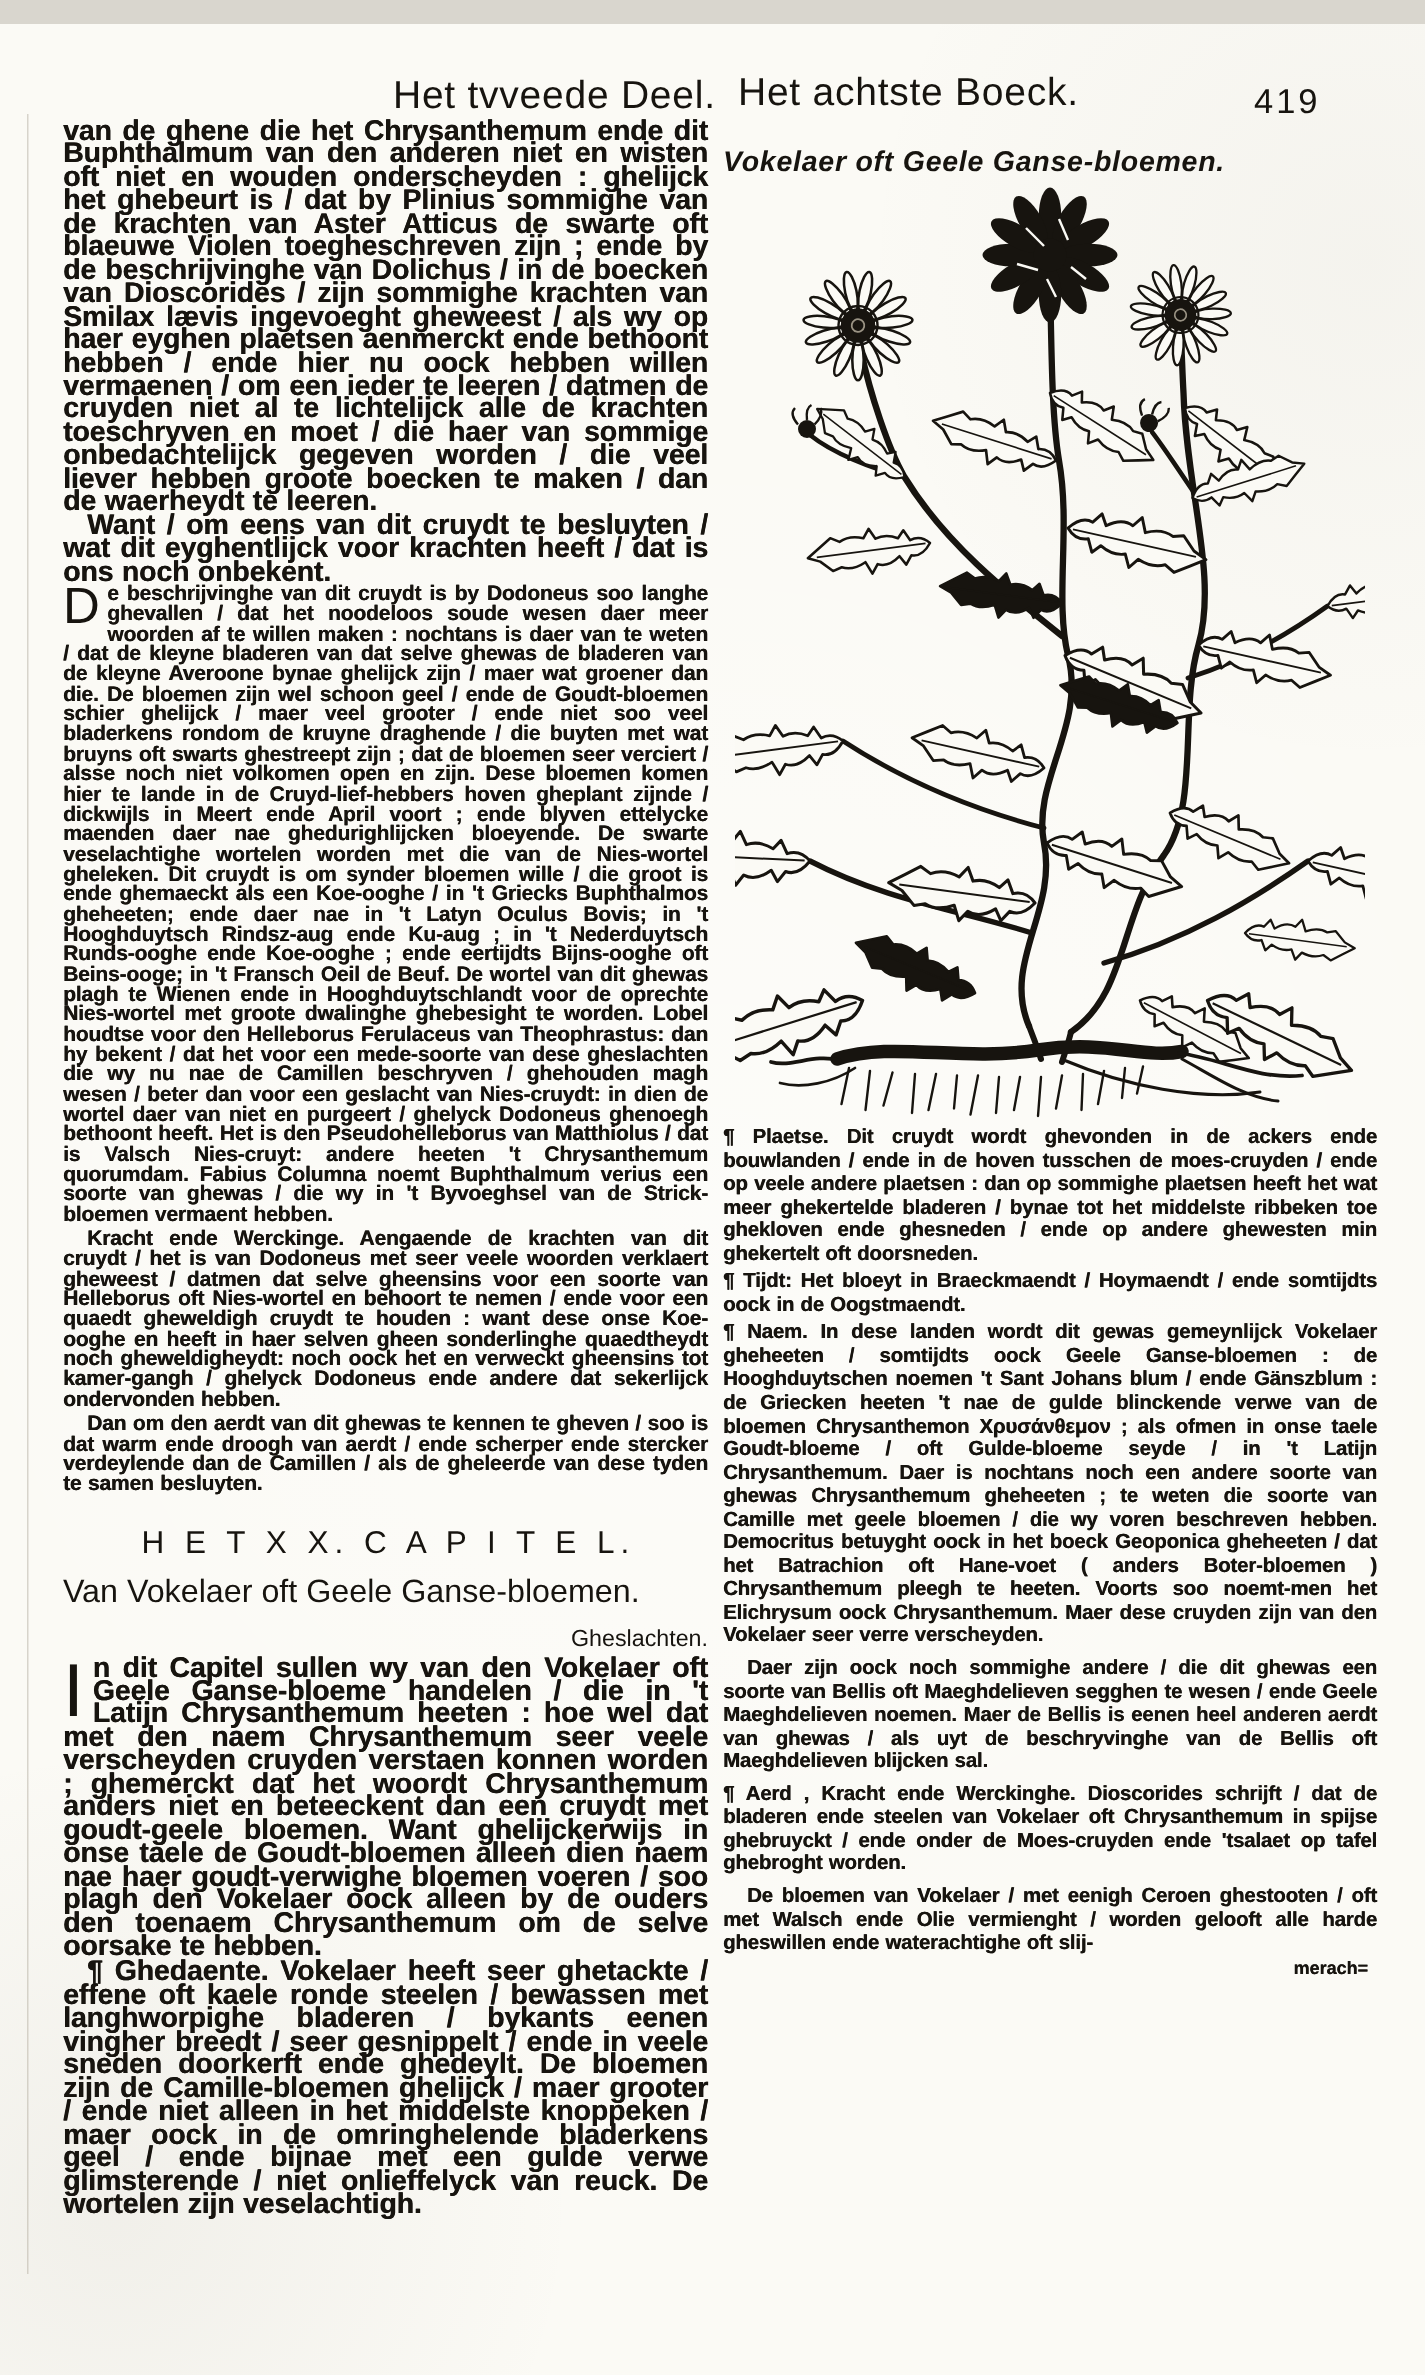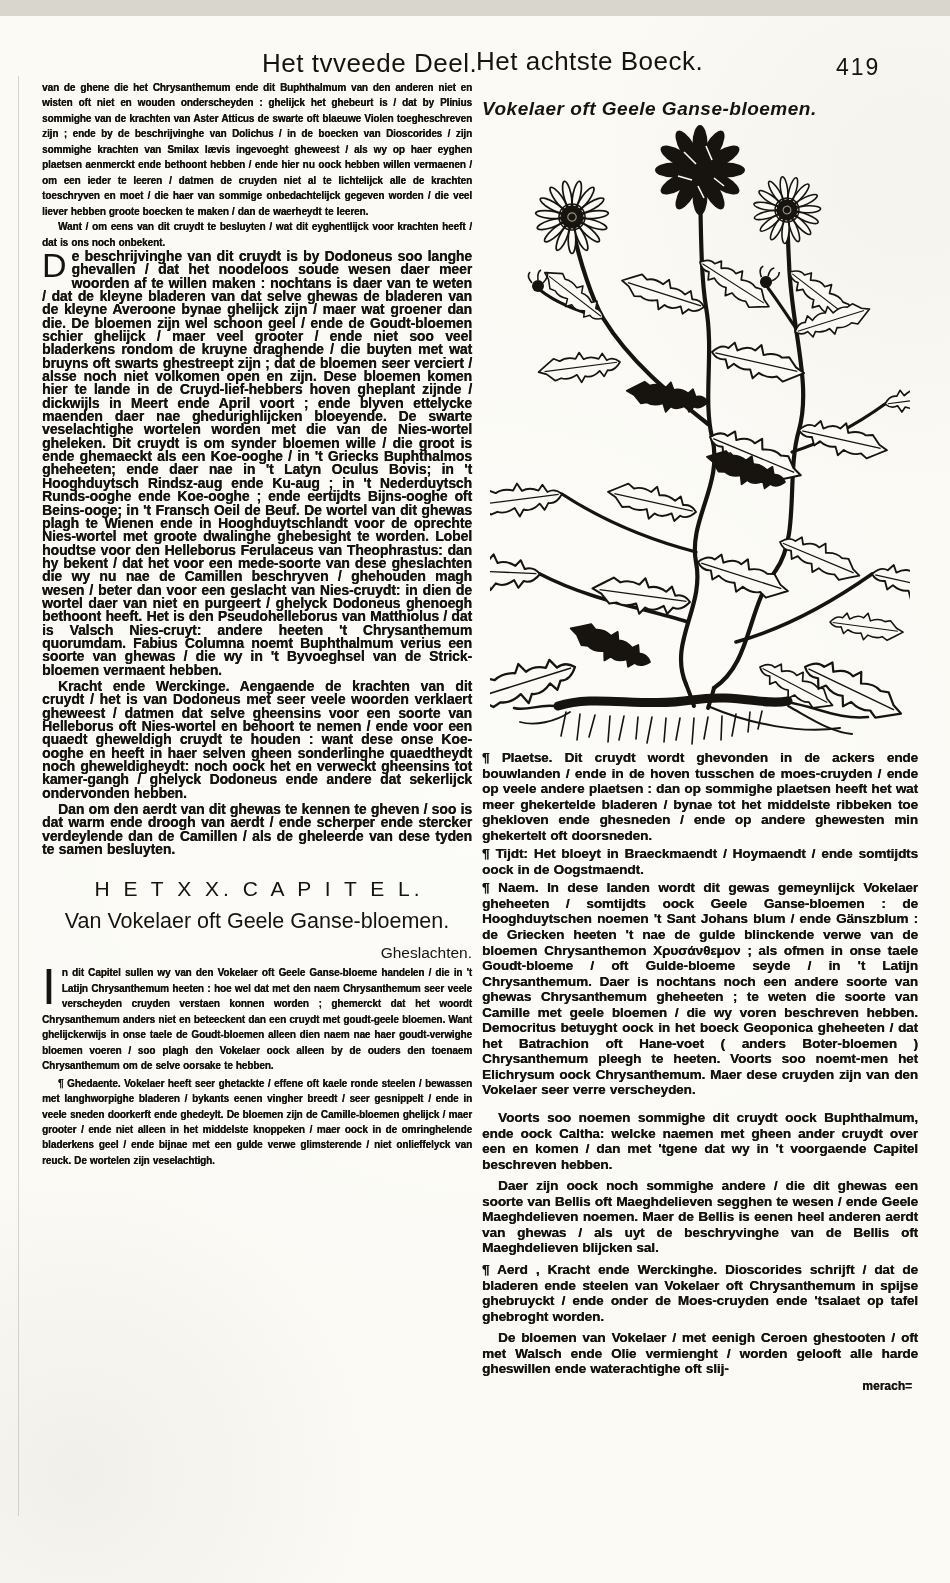--- a/index.html
+++ b/index.html
@@ -12,42 +12,42 @@
       radial-gradient(circle at 50% 50%, rgba(255,255,255,.4), transparent 60%);
     color:#17140f;
     font-family:Liberation Sans, sans-serif;
     overflow:hidden;
   }
   .edge-line{position:absolute;left:18px;top:60px;width:1px;height:1440px;background:#b9b4a8;opacity:.55;}
 
   
   .hdr{position:absolute;font-size:26px;letter-spacing:.5px;white-space:nowrap;}
   .hdr-left{top:32px;left:262px;}
-  .hdr-right{top:30px;left:476px;}
+  .hdr-right{top:30px;left:492px;}
   .pagenum{position:absolute;top:38px;left:836px;font-size:23px;letter-spacing:2px;}
 
   
   .col-left{position:absolute;left:42px;top:64px;width:430px;}
   .col-right{position:absolute;left:482px;top:82px;width:436px;}
 
   
   .bl{font-weight:700;text-align:justify;letter-spacing:-.1px;word-spacing:.5px;text-shadow:.25px 0 0 currentColor;}
-  .p-lg{font-size:10px;line-height:15.45px;}
+  .p-lg{font-size:19px;line-height:15.45px;}
   .p-md{font-size:13.6px;line-height:15.55px;}
   .p-sm{font-size:14px;line-height:13.35px;}
   .ind{text-indent:16px;}
   p{margin:0;}
 
   .dc2::first-letter{float:left;font-size:34px;line-height:26px;padding:2px 5px 0 0;font-weight:400;text-shadow:none;}
   .dc3::first-letter{float:left;font-size:50px;line-height:40px;padding:2px 6px 0 0;font-weight:400;text-shadow:none;}
 
   
   .h-bijv{text-align:center;font-weight:400;font-size:21px;letter-spacing:8px;margin:13px 0 9px;text-indent:8px;}
   .h-cap{text-align:center;font-weight:400;font-size:21px;letter-spacing:4px;margin:21px 0 8px;text-indent:4px;}
-  .h-sub{text-align:center;font-weight:400;font-size:21.5px;margin:2px 0 10px;}
+  .h-sub{text-align:left;font-weight:400;font-size:21.5px;margin:2px 0 10px;}
   .h-ghes{text-align:right;font-weight:400;font-size:15.5px;margin:6px 0 3px;}
 
   
   .fig-caption{text-align:left;font-size:19px;font-style:italic;font-weight:700;letter-spacing:.5px;margin:0 0 2px;}
   .figure{width:420px;height:628px;margin:0 auto;}
   .figure svg{display:block;width:100%;height:100%;}
   .catchword{text-align:right;font-weight:700;font-size:12px;margin-top:2px;padding-right:6px;text-shadow:.25px 0 0 currentColor;}
   .mt{margin-top:12px;}
 </style>
 </head>
@@ -205,19 +205,18 @@
           <path d="M60,585 C42,580 28,590 14,586" stroke-width="2.5"></path>
           <path d="M70,590 C55,600 35,604 20,600" stroke-width="1.8"></path>
           <path d="M210,585 C250,602 300,612 340,606" stroke-width="2"></path>
         </g>
       </svg>
     </div>
 
     <p class="bl p-md">¶ Plaetse. Dit cruydt wordt ghevonden in de ackers ende bouwlanden / ende in de hoven tusschen de moes-cruyden / ende op veele andere plaetsen : dan op sommighe plaetsen heeft het wat meer ghekertelde bladeren / bynae tot het middelste ribbeken toe ghekloven ende ghesneden / ende op andere ghewesten min ghekertelt oft doorsneden.</p>
     <p class="bl p-md" style="margin-top:3px">¶ Tijdt: Het bloeyt in Braeckmaendt / Hoymaendt / ende somtijdts oock in de Oogstmaendt.</p>
     <p class="bl p-md" style="margin-top:3px">¶ Naem. In dese landen wordt dit gewas gemeynlijck Vokelaer gheheeten / somtijdts oock Geele Ganse-bloemen : de Hooghduytschen noemen 't Sant Johans blum / ende Gänszblum : de Griecken heeten 't nae de gulde blinckende verwe van de bloemen Chrysanthemon Χρυσάνθεμον ; als ofmen in onse taele Goudt-bloeme / oft Gulde-bloeme seyde / in 't Latijn Chrysanthemum. Daer is nochtans noch een andere soorte van ghewas Chrysanthemum gheheeten ; te weten die soorte van Camille met geele bloemen / die wy voren beschreven hebben. Democritus betuyght oock in het boeck Geoponica gheheeten / dat het Batrachion oft Hane-voet ( anders Boter-bloemen ) Chrysanthemum pleegh te heeten. Voorts soo noemt-men het Elichrysum oock Chrysanthemum. Maer dese cruyden zijn van den Vokelaer seer verre verscheyden.</p>
-    <p class="bl p-md ind mt">Voorts soo noemen sommighe dit cruydt oock Buphthalmum, ende oock Caltha: welcke naemen met gheen ander cruydt over een en komen / dan met 'tgene dat wy in 't voorgaende Capitel beschreven hebben.</p>
     <p class="bl p-md ind" style="margin-top:6px">Daer zijn oock noch sommighe andere / die dit ghewas een soorte van Bellis oft Maeghdelieven segghen te wesen / ende Geele Maeghdelieven noemen. Maer de Bellis is eenen heel anderen aerdt van ghewas / als uyt de beschryvinghe van de Bellis oft Maeghdelieven blijcken sal.</p>
     <p class="bl p-md" style="margin-top:6px">¶ Aerd , Kracht ende Werckinghe. Dioscorides schrijft / dat de bladeren ende steelen van Vokelaer oft Chrysanthemum in spijse ghebruyckt / ende onder de Moes-cruyden ende 'tsalaet op tafel ghebroght worden.</p>
     <p class="bl p-md ind" style="margin-top:6px">De bloemen van Vokelaer / met eenigh Ceroen ghestooten / oft met Walsch ende Olie vermienght / worden gelooft alle harde gheswillen ende waterachtighe oft slij-</p>
     <p class="catchword">merach=</p>
   </div>
 </div>
 
 </body></html>

